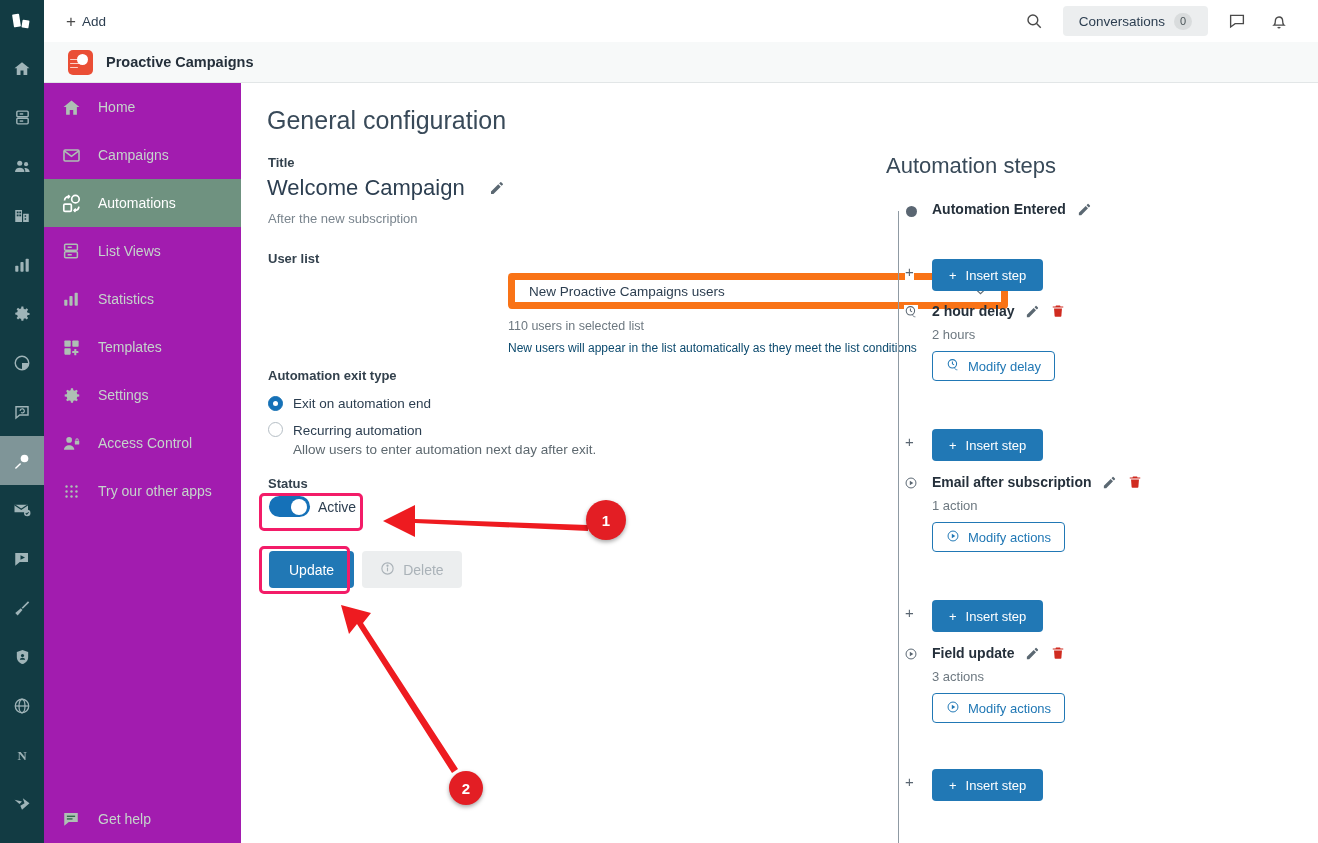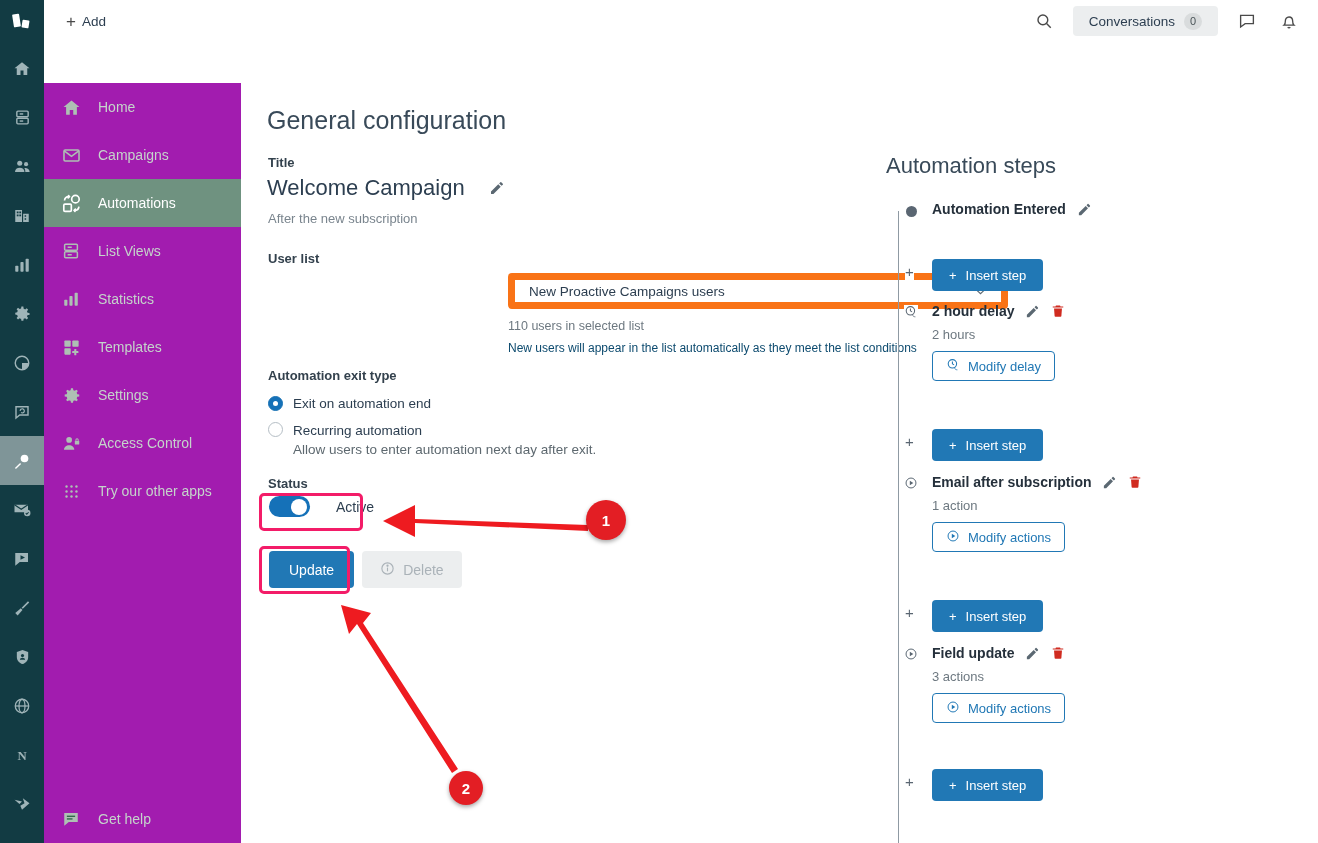--- a/index.html
+++ b/index.html
@@ -39,21 +39,21 @@
     display: flex; align-items: center;
   }
   .add-btn {
     display: flex; align-items: center; gap: 6px;
     margin-left: 22px;
     font-size: 13.5px; color: #2c3e50;
   }
   .add-plus { font-size: 17px; color: #4a4a4a; line-height: 1; }
   .topbar-right {
     margin-left: auto; display: flex; align-items: center; gap: 0px;
-    padding-right: 8px;
+    padding-right: 18px;
   }
   .tb-icon {
     width: 42px; height: 42px;
     display: flex; align-items: center; justify-content: center;
     color: #4a4a4a;
   }
   .conv-pill {
     display: flex; align-items: center; gap: 9px;
     background: #eceeef; border-radius: 4px;
     height: 30px; padding: 0 16px;
@@ -168,21 +168,21 @@
     content: ""; position: absolute; left: 4px; top: 4px;
     width: 5px; height: 5px; border-radius: 50%; background: #fff;
   }
   .radio-lbl { font-size: 13.5px; color: #2c3e50; line-height: 17px; }
   .radio-sub { font-size: 13.5px; color: #5d686f; margin-top: 3px; }
 
   .field-status { position: absolute; left: 27px; top: 393px; }
 
   .toggle-wrap {
     position: absolute; left: 269px; top: 496px;
-    display: flex; align-items: center; gap: 26px;
+    display: flex; align-items: center; gap: 8px;
   }
   .toggle {
     width: 41px; height: 21px; border-radius: 11px; background: #1571b8;
     position: relative; flex: none;
   }
   .toggle .knob {
     position: absolute; width: 16px; height: 16px; border-radius: 50%;
     background: #fff; right: 3px; top: 2.5px;
   }
   .toggle-lbl { font-size: 14px; color: #2c3e50; }
@@ -410,20 +410,29 @@
       </div>
       <div class="tb-icon">
         <svg width="18" height="18" viewBox="0 0 24 24" fill="none" stroke="currentColor" stroke-width="1.8">
             <path d="M5.5 17.5c1.6-1.3 1.6-3 1.6-5.3 0-3 1.7-5.6 4.9-5.6s4.9 2.6 4.9 5.6c0 2.3 0 4 1.6 5.3z"></path>
             <path d="M10.4 20.2a1.8 1.8 0 0 0 3.2 0"></path>
           </svg>
       </div>
     </div>
   </div>
 
+  <div class="apphdr">
+    <div class="app-icon">
+      <div class="ray r1"></div>
+        <div class="ray r2"></div>
+        <div class="ray r3"></div>
+      <div class="dot"></div>
+    </div>
+    <div class="app-title">Proactive Campaigns</div>
+  </div>
 
   <div class="sidebar">
     <div class="nav-item">
       <span class="nav-ico">
         <svg width="19" height="19" viewBox="0 0 24 24" fill="currentColor">
             <path d="M12 3 2 11.3h3.2V21h4.6v-6h4.4v6h4.6v-9.7H22z"></path>
           </svg>
       </span>
       <span>Home</span>
     </div>

